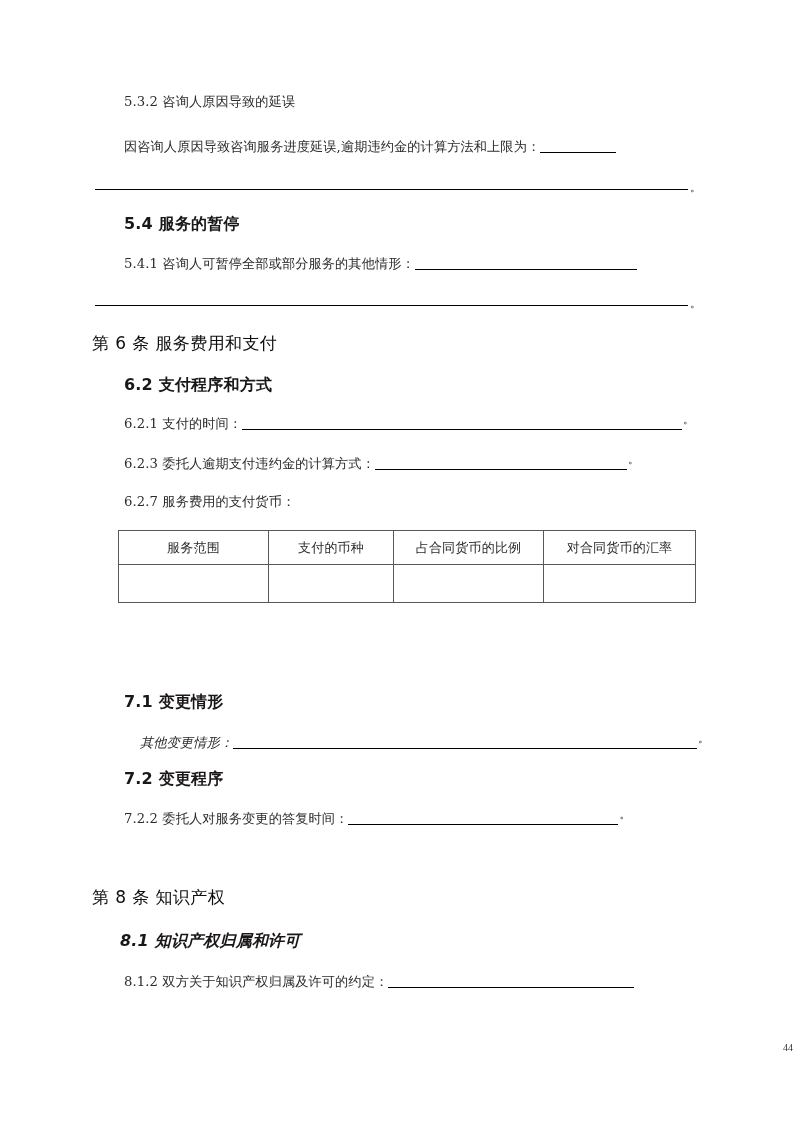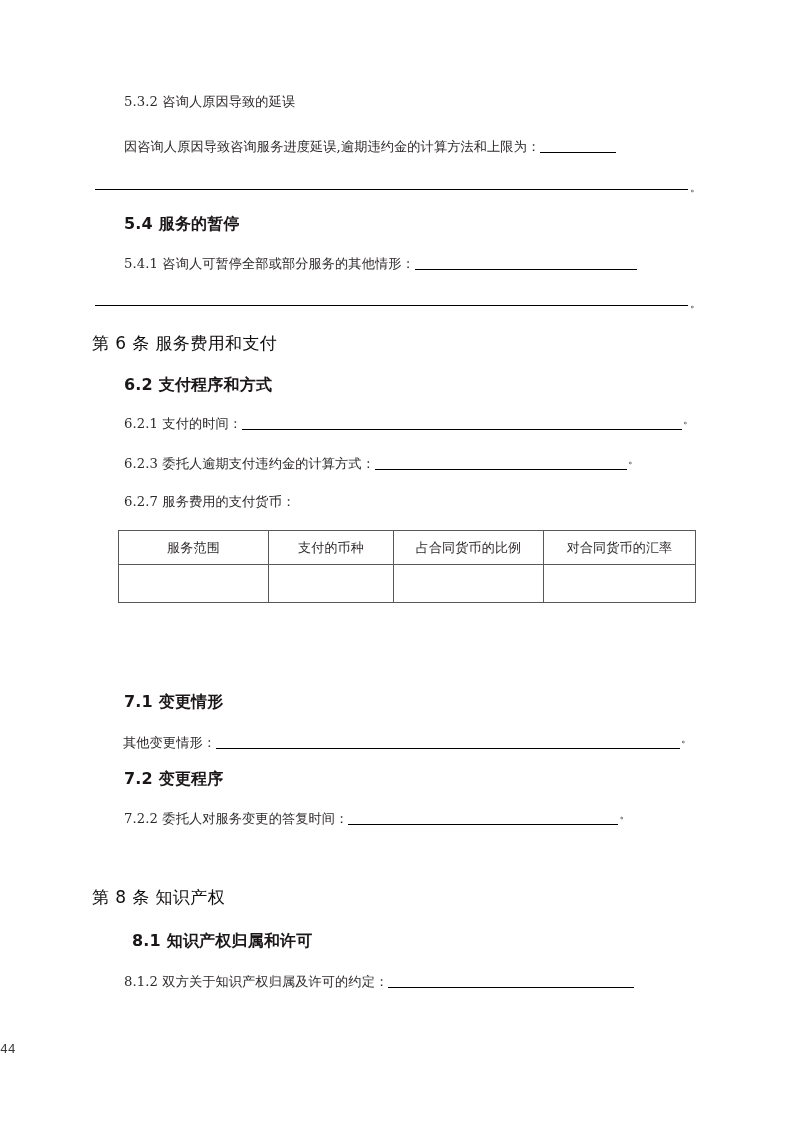--- a/index.html
+++ b/index.html
@@ -111,23 +111,23 @@
     padding: 0;
     letter-spacing: 0.2px;
   }
   .cur-table tr.head td { height: 33px; }
   .cur-table tr.blank td { height: 37px; }
 
   
   .page-number {
     position: absolute;
     width: 100%;
-    text-align: left;
-    font-family: Liberation Mono, monospace;
-    font-size: 13px;
+    text-align: right;
+    font-family: Liberation Serif, serif;
+    font-size: 10px;
     color: #3a3637;
   }
 </style>
 </head>
 <body>
 
 <div class="page">
 
   <div class="body-line" style="left:124px; top:92px;">5.3.2 咨询人原因导致的延误</div>
 
@@ -186,37 +186,37 @@
         <td></td>
         <td></td>
         <td></td>
       </tr>
     </tbody>
   </table>
 
 
   <div class="sub-head" style="left:124px; top:692px;">7.1 变更情形</div>
 
-  <div class="row" style="left:123px; top:734px;">
+  <div class="row" style="left:140px; top:734px;font-style:italic;">
     <span class="lbl">其他变更情形：</span>
     <span class="rule" style="width:464px;"></span>
     <span class="period">。</span>
   </div>
 
   <div class="sub-head" style="left:124px; top:769px;">7.2 变更程序</div>
 
   <div class="row" style="left:124px; top:810px;">
     <span class="lbl">7.2.2 委托人对服务变更的答复时间：</span>
     <span class="rule" style="width:270px;"></span>
     <span class="period">。</span>
   </div>
 
   <div class="section-head" style="left:92px; top:886px;">第 8 条  知识产权</div>
 
-  <div class="sub-head" style="left:132px; top:931px;">8.1 知识产权归属和许可</div>
+  <div class="sub-head" style="left:120px; top:931px;font-style:italic;">8.1 知识产权归属和许可</div>
 
   <div class="row" style="left:124px; top:973px;">
     <span class="lbl">8.1.2 双方关于知识产权归属及许可的约定：</span>
     <span class="rule" style="width:246px;"></span>
   </div>
 
   <div class="page-number" style="left:0; top:1042px;">44</div>
 
 </div>
 

